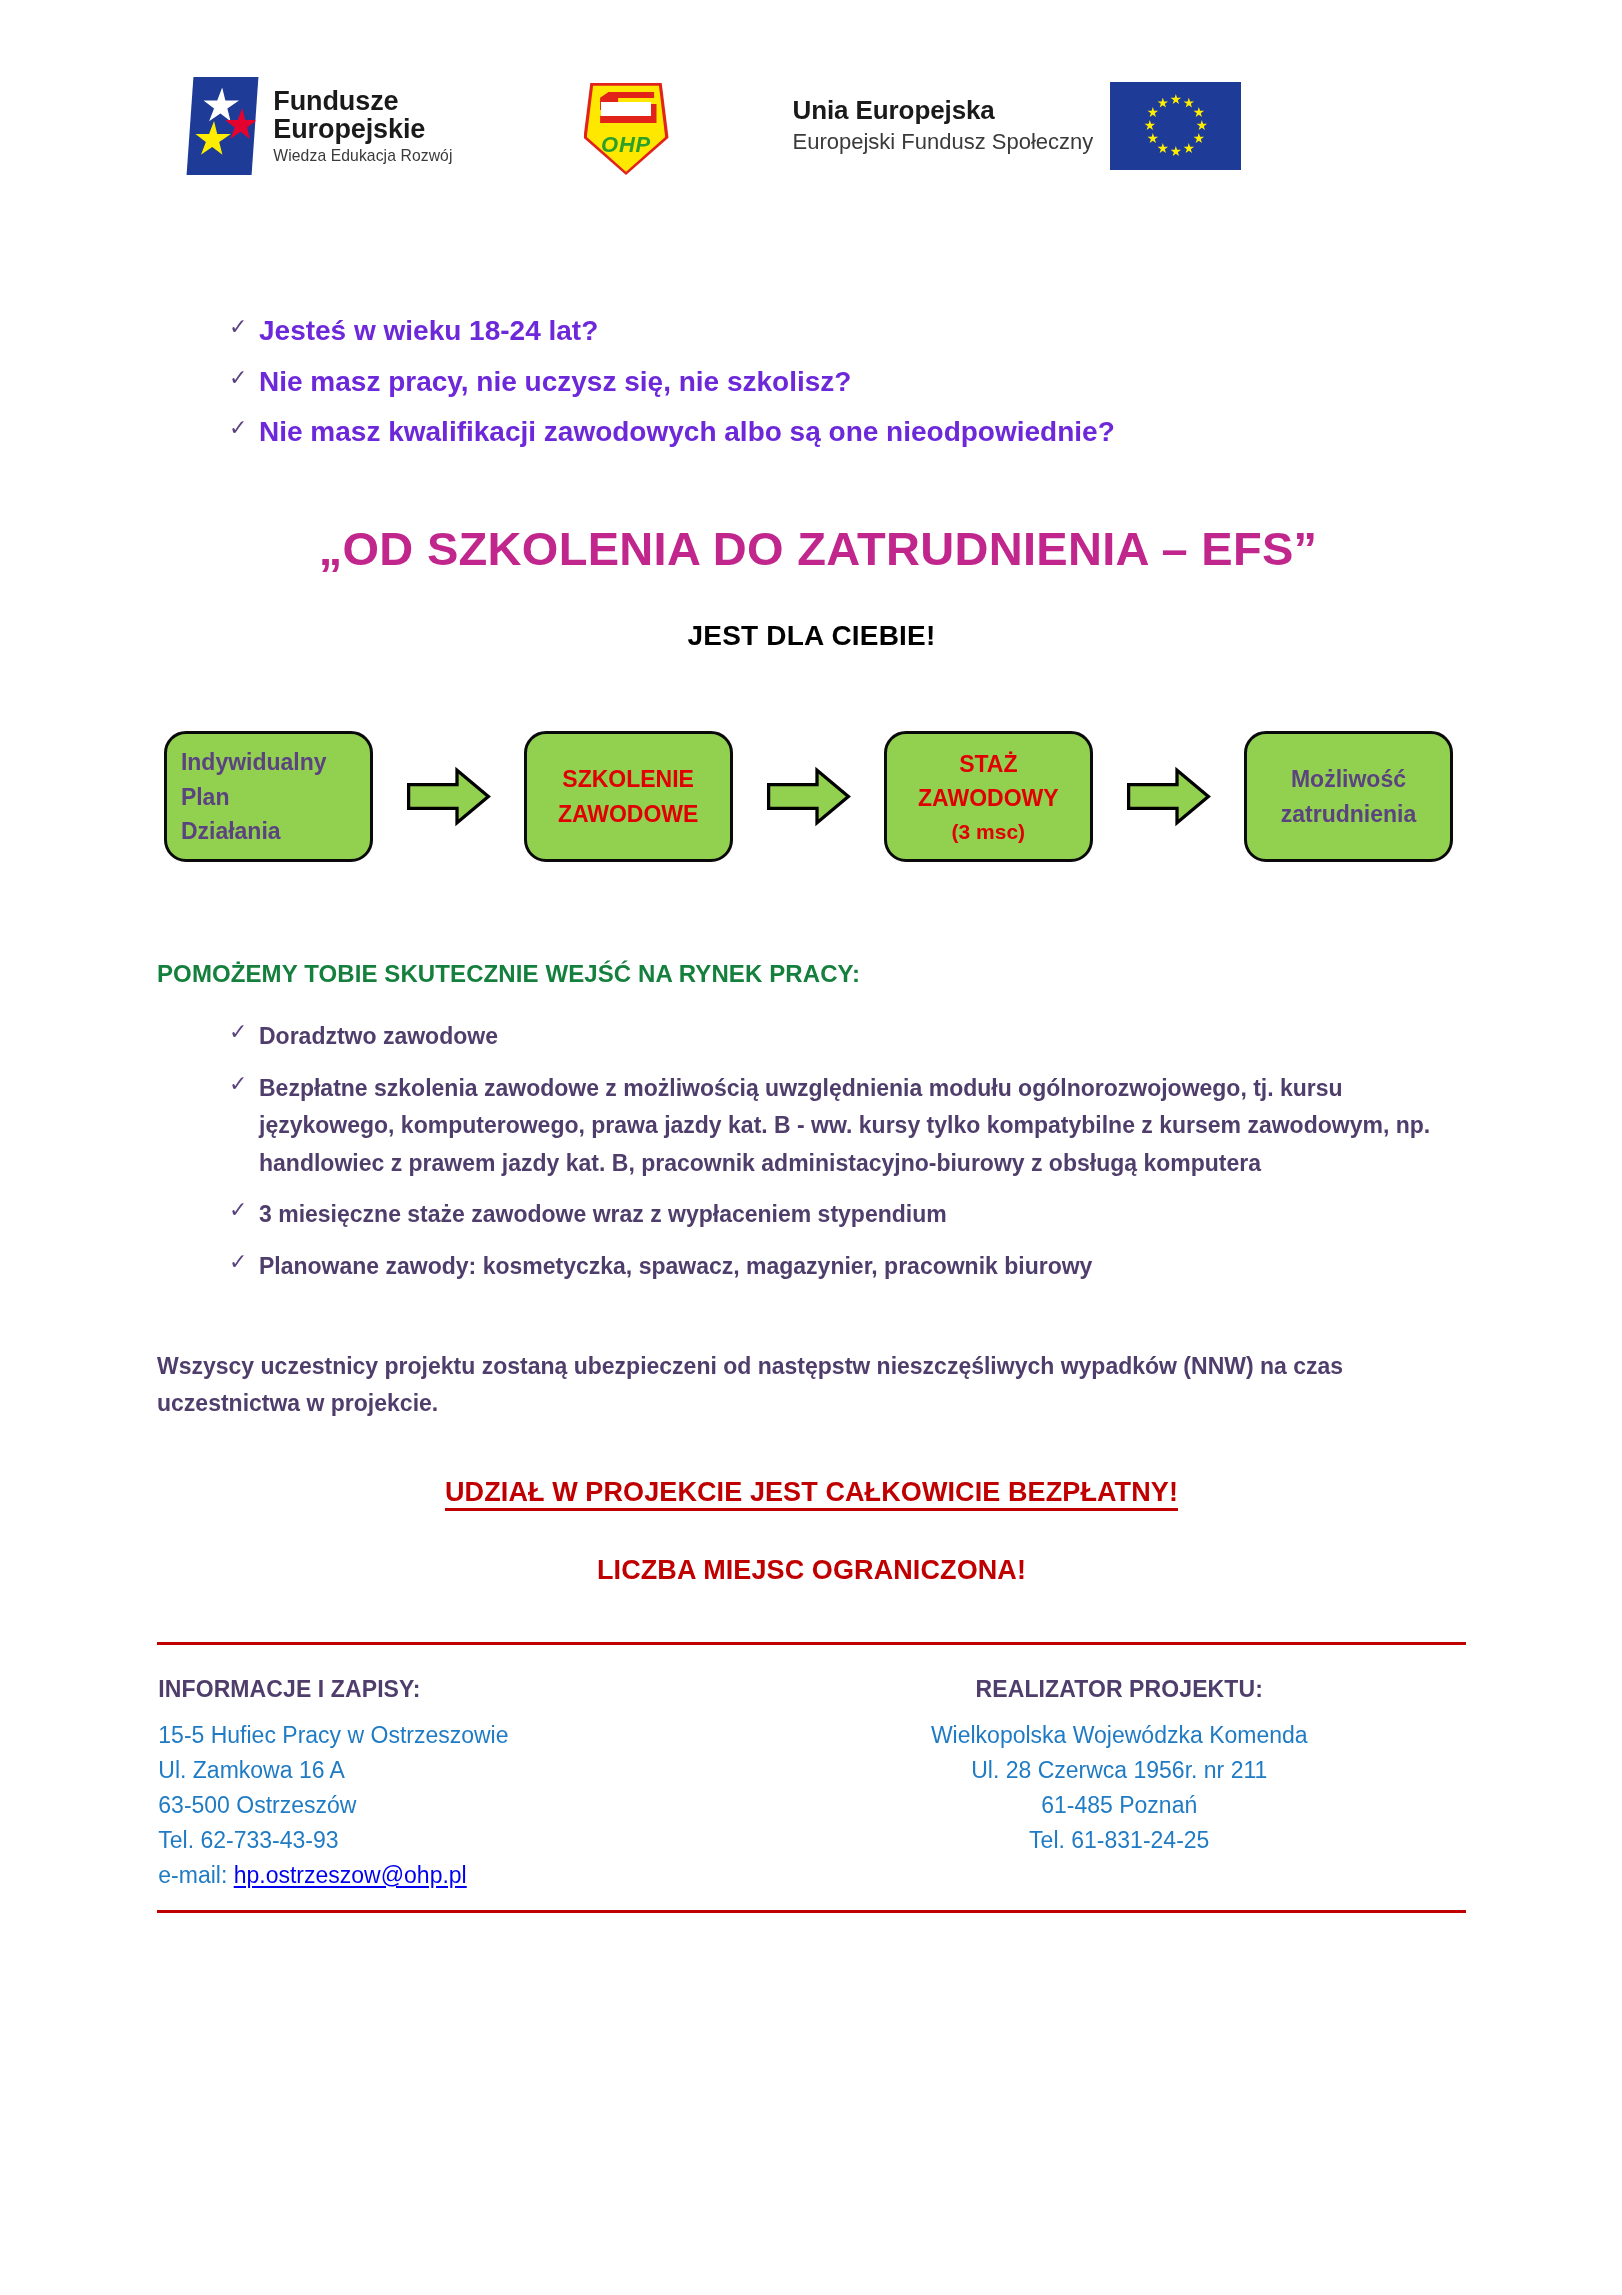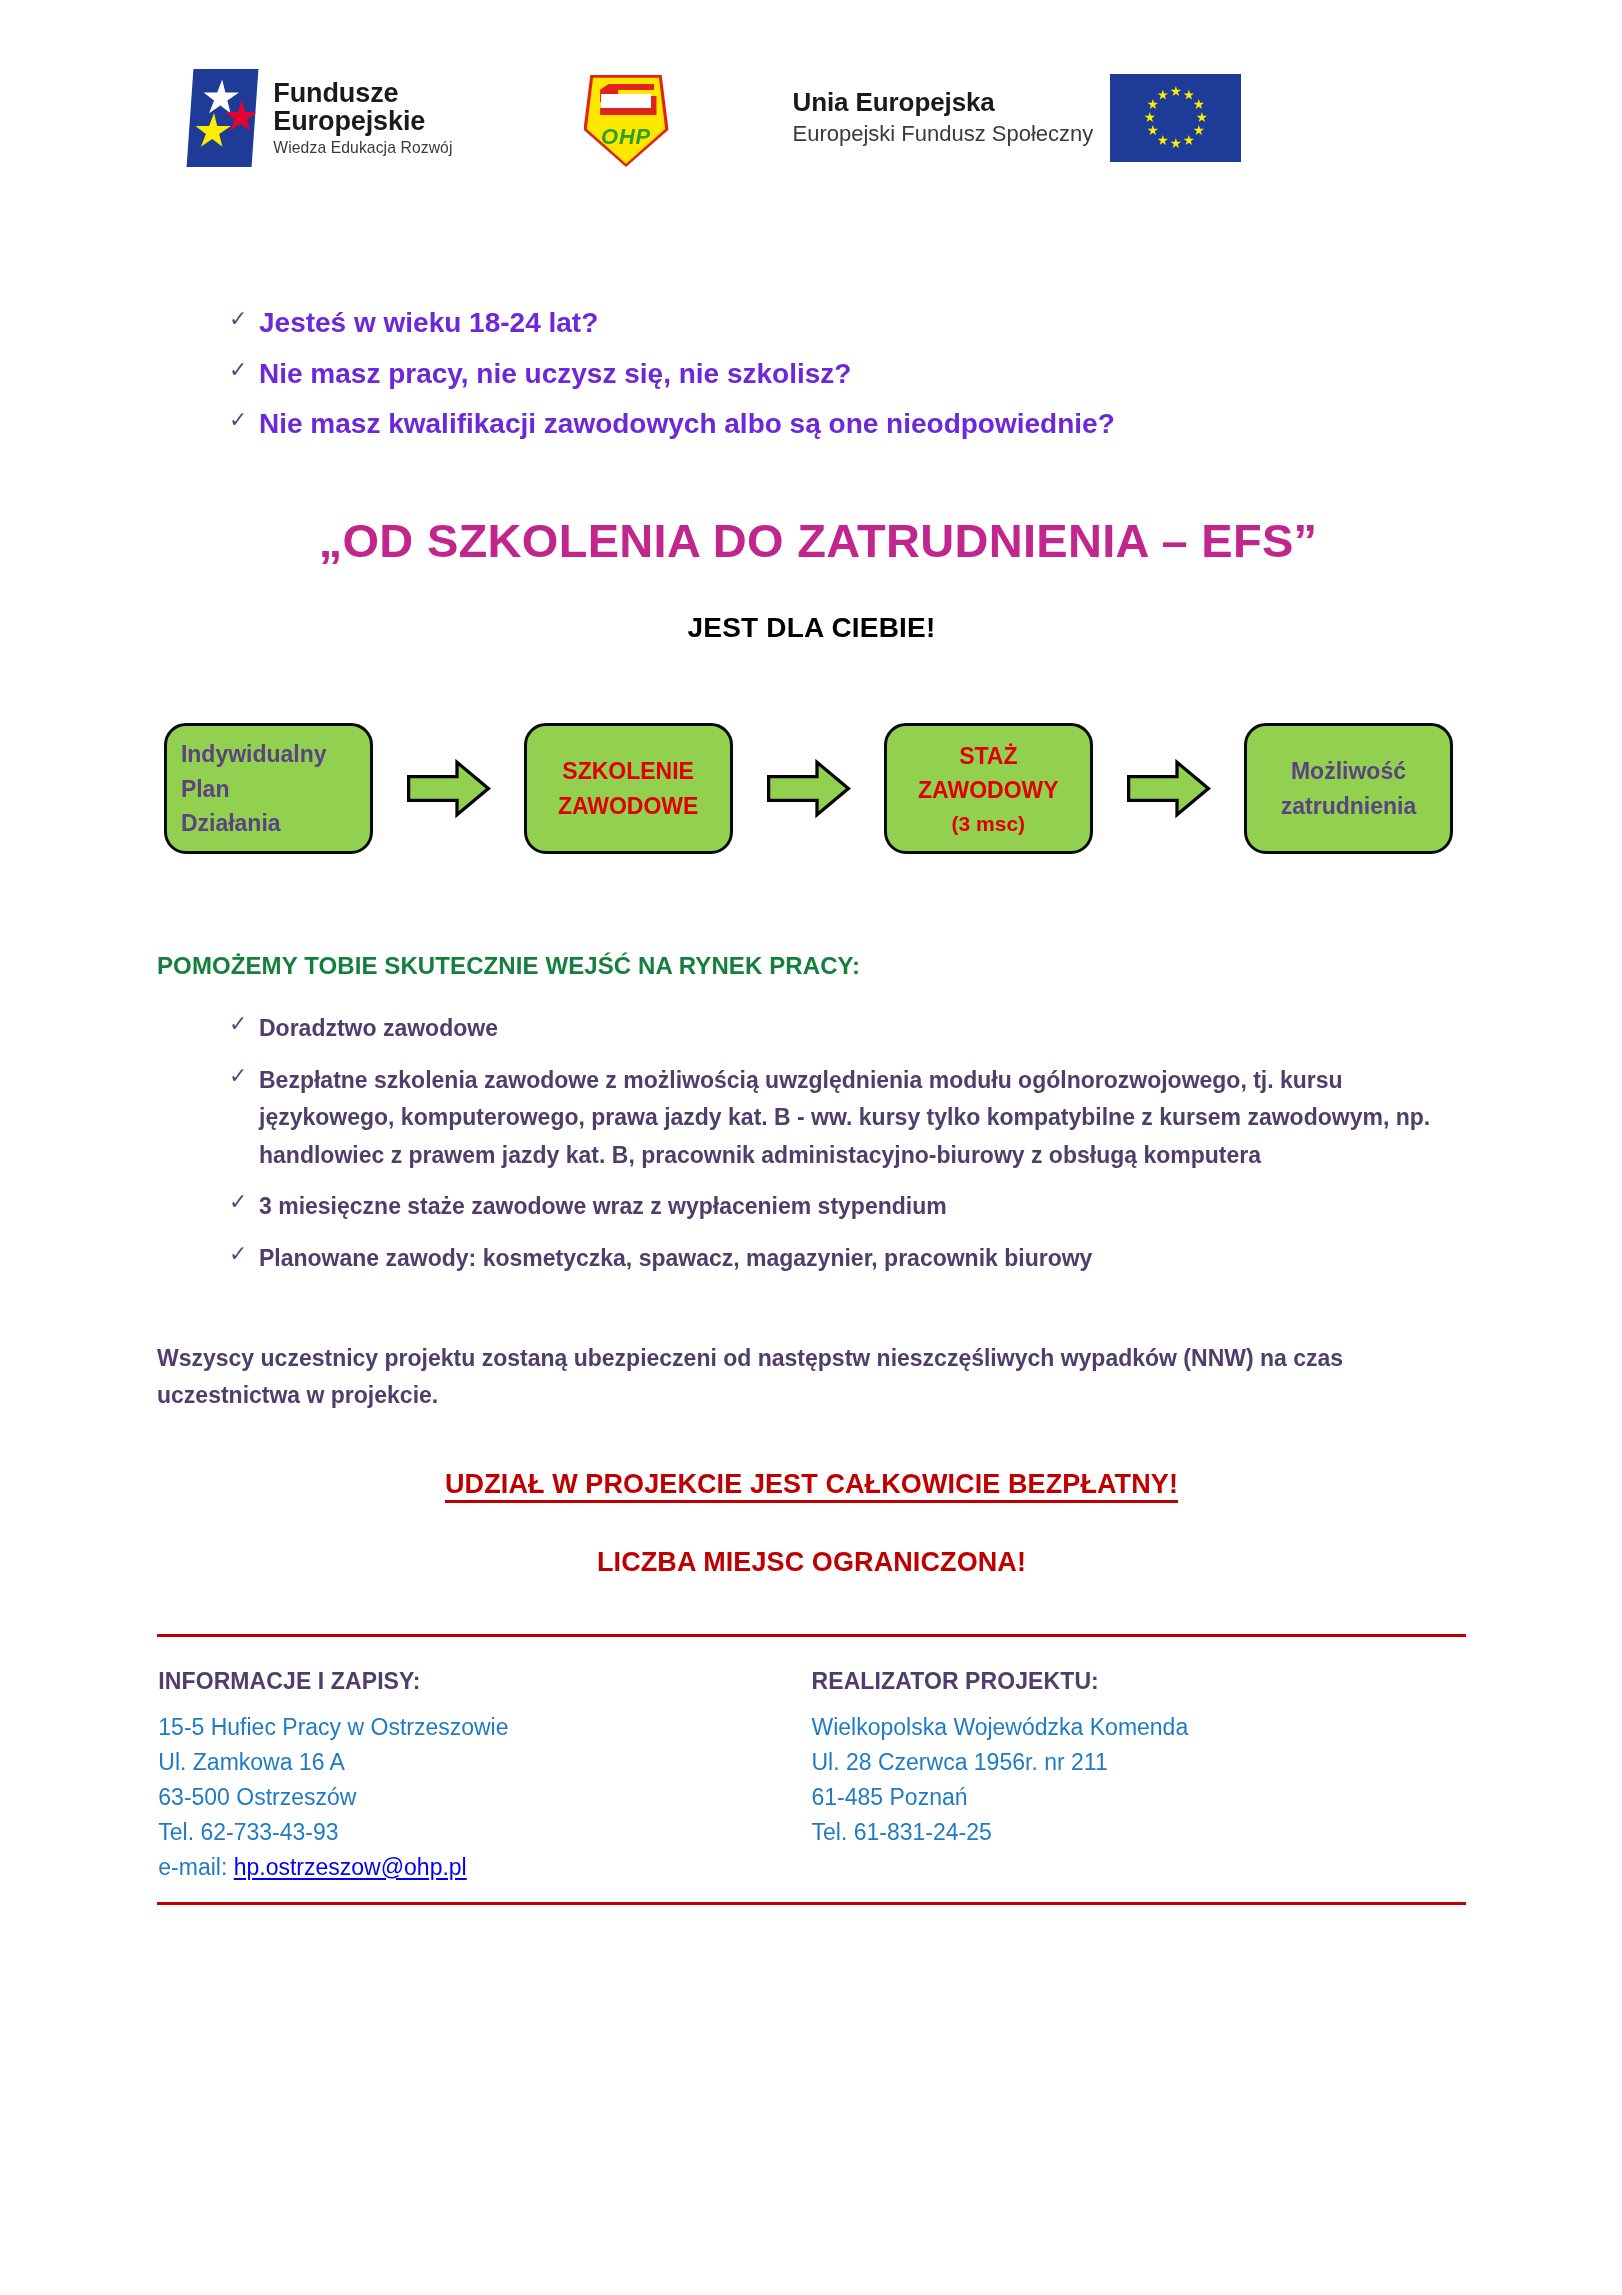--- a/index.html
+++ b/index.html
@@ -15,21 +15,21 @@
     color: #000;
     position: relative;
     overflow: hidden;
   }
 
   .page {
     position: relative;
     width: 1623px;
     height: 2295px;
     box-sizing: border-box;
-    padding: 0 157px;
+    padding: 8px 157px;
   }
 
   
   .logo-bar {
     position: relative;
     height: 190px;
     display: flex;
     align-items: center;
     padding-top: 46px;
     box-sizing: border-box;
@@ -317,21 +317,21 @@
   }
   .hr-red.bottom {
     margin-top: 17px;
   }
   .footer {
     display: flex;
     padding-top: 31px;
   }
   .f-col { width: 50%; box-sizing: border-box; }
   .f-col.left  { text-align: left; padding-left: 1.3px; }
-  .f-col.right { padding-right: 39px; }
+  .f-col.right { text-align: center; padding-right: 39px; }
   .f-head {
     font-size: 23px;
     font-weight: 700;
     color: #4F3D6B;
     margin-bottom: 14.4px;
     letter-spacing: 0.1px;
   }
   .f-line {
     font-size: 23px;
     color: #1F7BC4;

